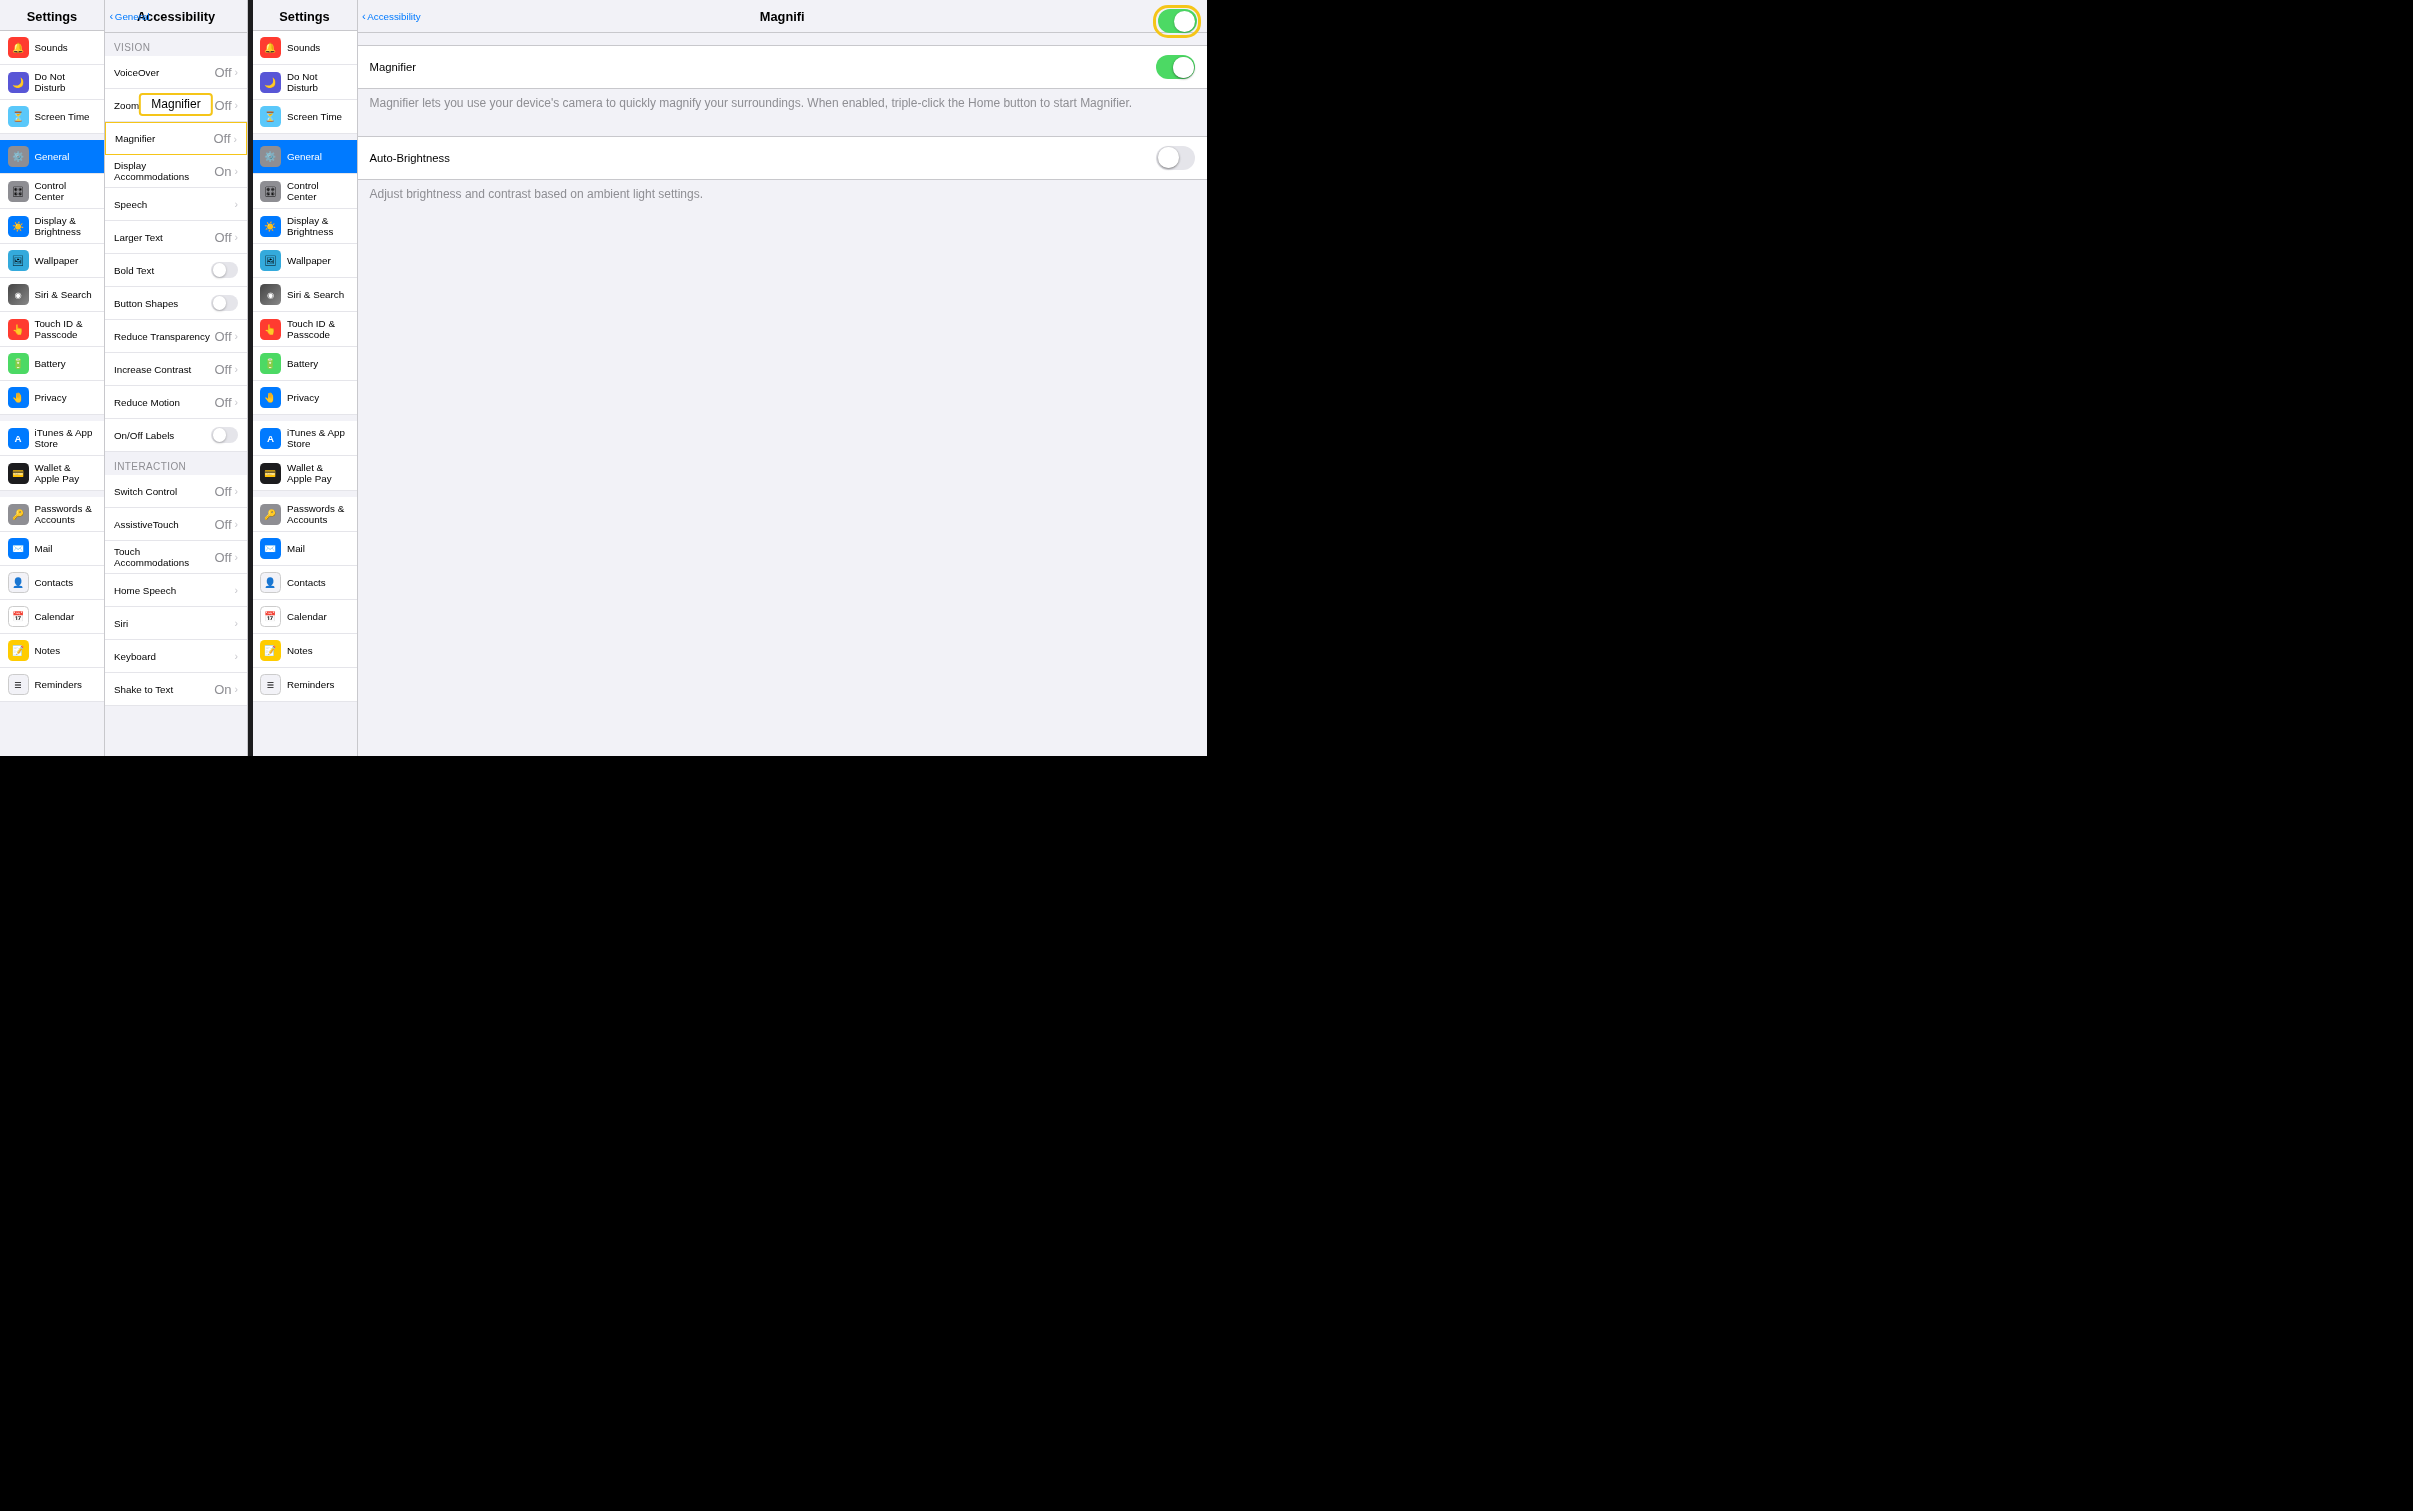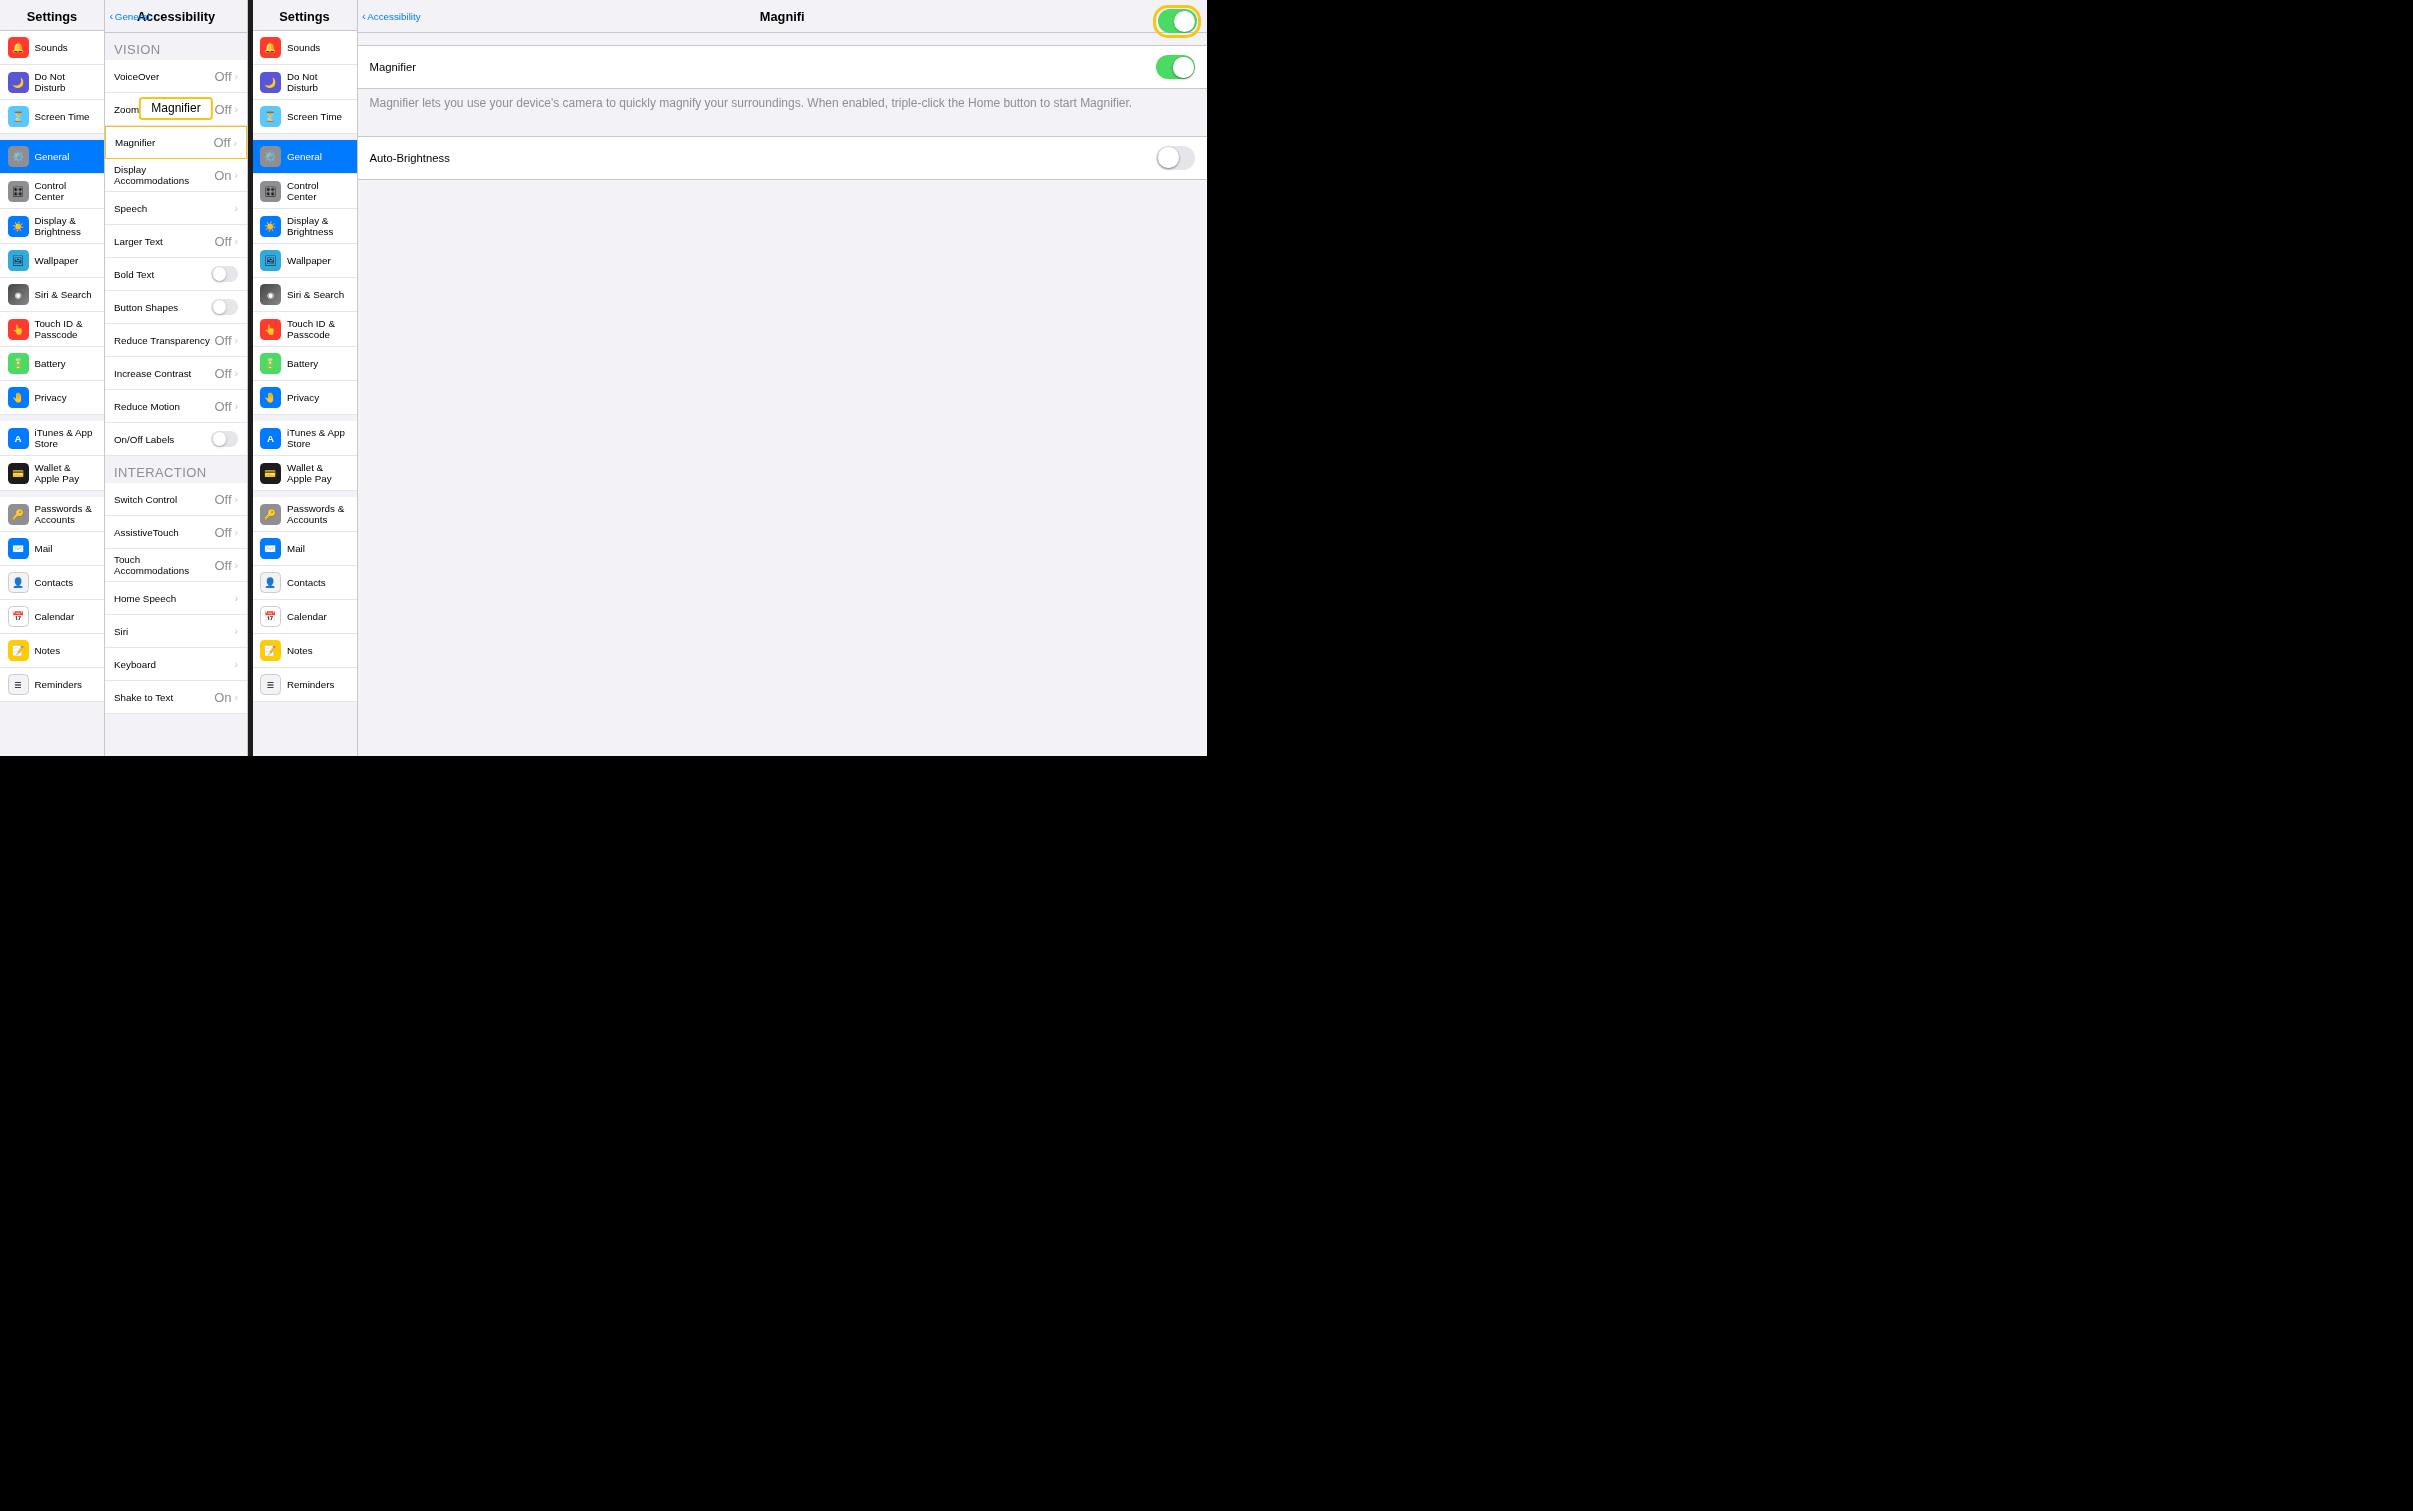--- a/index.html
+++ b/index.html
@@ -132,21 +132,21 @@
       color: #000;
     }
 
     .acc-list {
       overflow-y: auto;
       flex: 1;
     }
 
     .section-header {
       padding: 9px 9px 3px;
-      font-size: 13px;
+      font-size: 10px;
       color: #8e8e93;
       text-transform: uppercase;
       letter-spacing: 0.4px;
       background: #f2f2f7;
     }
 
     .acc-item {
       display: flex;
       align-items: center;
       padding: 0 9px;
@@ -735,20 +735,21 @@
         <div class="detail-row-desc">Magnifier lets you use your device's camera to quickly magnify your surroundings. When enabled, triple-click the Home button to start Magnifier.</div>
 
         <div class="detail-section" style="margin-top:15px;">
           <div class="detail-row">
             <span class="detail-row-label">Auto-Brightness</span>
             <div class="big-toggle off">
               <div style="width:21px; height:21px; border-radius:50%; background:#fff; position:absolute; top:1.5px; left:1.5px; box-shadow:0 0.8px 2.3px rgba(0,0,0,0.3);"></div>
             </div>
           </div>
         </div>
+        <div class="detail-row-desc">Adjust brightness and contrast based on ambient light settings.</div>
 
       </div>
     </div>
 
   </div>
 
 </div>
 
 
 </body></html>

